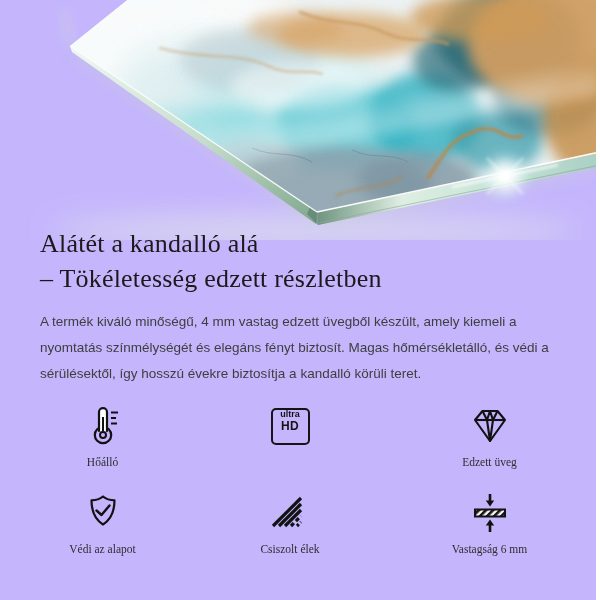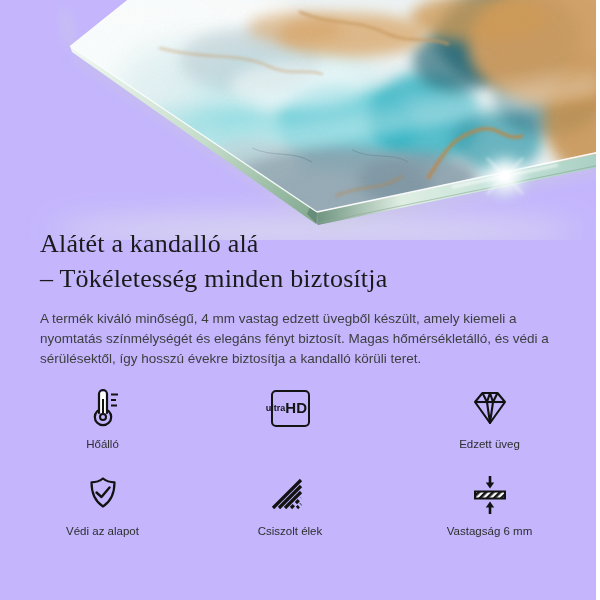--- a/index.html
+++ b/index.html
@@ -3,29 +3,29 @@
 <meta charset="utf-8">
 <style>
   html,body{margin:0;padding:0;}
   .page{position:relative;width:596px;height:600px;background:#c4b5fd;overflow:hidden;
         font-family:"Liberation Sans",sans-serif;}
   .hero{position:absolute;top:0;left:0;width:600px;height:240px;}
   .content{position:absolute;top:226px;left:40px;width:524px;}
   .headline{font-family:"Liberation Serif",serif;font-weight:400;color:#1a1a1a;
             font-size:26px;line-height:35px;letter-spacing:.2px;margin:0;}
   .headline span{display:block;}
-  .desc{margin:13px 0 0 0;font-size:13.5px;line-height:20px;color:#3e3e3e;}
+  .desc{margin:13px 0 0 0;font-size:13.5px;line-height:26px;color:#3e3e3e;}
   .features{margin-top:17px;display:grid;grid-template-columns:125px 250px 149px;row-gap:23px;}
   .feature{display:flex;flex-direction:column;align-items:center;}
   .icon-box{height:44px;width:60px;display:flex;align-items:center;justify-content:center;}
-  .feature .label{margin-top:8px;font-size:11.5px;color:#2e2e2e;white-space:nowrap;}
+  .feature .label{margin-top:8px;font-size:11.5px;color:#2e2e2e;white-space:nowrap;font-family:Liberation Serif, serif;}
   .hd-chip{width:35px;height:33px;border:2.5px solid #141414;border-radius:5px;
-           display:flex;flex-direction:row;align-items:center;justify-content:flex-end;color:#141414;}
+           display:flex;flex-direction:column;align-items:center;justify-content:flex-start;color:#141414;}
   .hd-chip .t1{font-size:9px;line-height:9px;font-weight:700;}
-  .hd-chip .t2{font-size:15px;line-height:14px;font-weight:800;letter-spacing:.3px;}
+  .hd-chip .t2{font-size:12px;line-height:14px;font-weight:800;letter-spacing:.3px;}
 </style>
 </head>
 <body>
 
 <div class="page">
 
   <div class="hero">
     <svg width="600" height="240" viewBox="0 0 600 240">
       <defs>
         <clipPath id="panelClip">
@@ -119,21 +119,21 @@
         <path d="M487,158 L523,194" stroke="#ffffff" stroke-width="1.1" opacity="0.8" filter="url(#b2)"></path>
         <path d="M523,158 L487,194" stroke="#ffffff" stroke-width="1.1" opacity="0.8" filter="url(#b2)"></path>
         <circle cx="505" cy="176" r="5" fill="#ffffff" filter="url(#b2)"></circle>
       </g>
     </svg>
   </div>
 
   <div class="content">
     <h1 class="headline">
       <span>Alátét a kandalló alá</span>
-      <span>– Tökéletesség minden biztosítja</span>
+      <span>– Tökéletesség edzett részletben</span>
     </h1>
 
     <p class="desc">A termék kiváló minőségű, 4 mm vastag edzett üvegből készült, amely kiemeli a nyomtatás színmélységét és elegáns fényt biztosít. Magas hőmérsékletálló, és védi a sérülésektől, így hosszú évekre biztosítja a kandalló körüli teret.</p>
 
     <div class="features">
 
       <div class="feature">
         <div class="icon-box">
           <svg width="44" height="44" viewBox="0 0 44 44" fill="none" stroke="#121212" stroke-width="2.2">
             <circle cx="22" cy="31" r="8.2"></circle>

